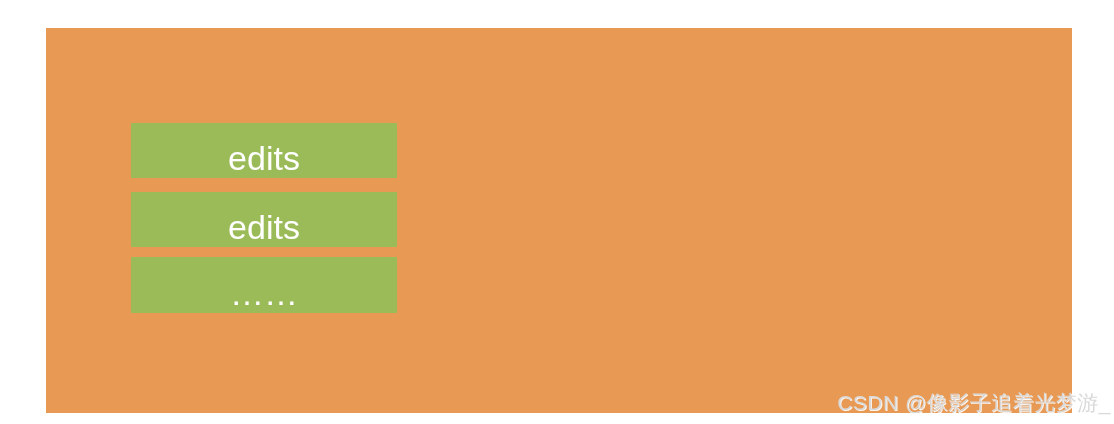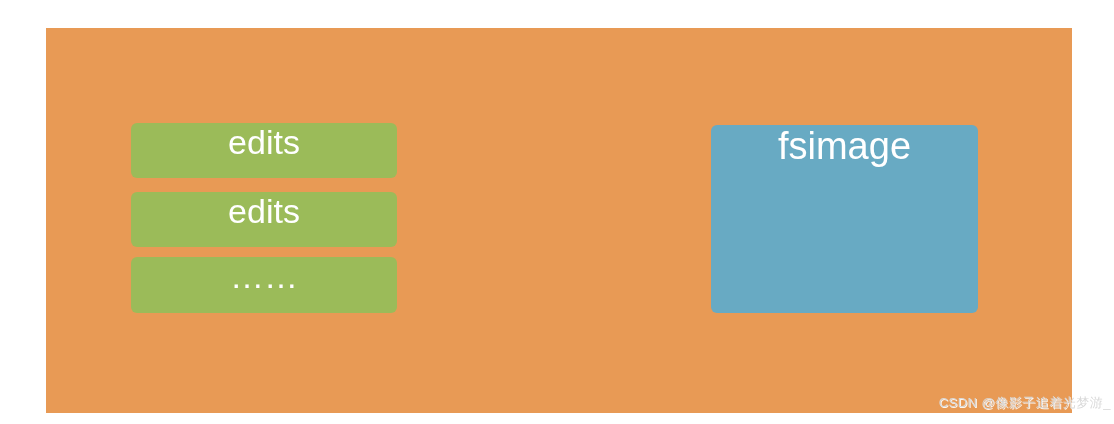--- a/index.html
+++ b/index.html
@@ -21,24 +21,23 @@
     position: absolute;
     left: 46px;
     top: 28px;
     width: 1026px;
     height: 385px;
     background: var(--container-fill, #E89A55);
   }
   .box {
     position: absolute;
     display: flex;
-    align-items: flex-start;
+    align-items: flex-end;
     justify-content: center;
     color: var(--label-text, #ffffff);
-    border-radius: 6px;
   }
   .edits-box {
     left: 131px;
     width: 266px;
     height: 55px;
     background: var(--edits-fill, #9BBB59);
     font-size: 34px;
   }
   .edits-box.b1 { top: 123px; }
   .edits-box.b2 { top: 192px; }
@@ -59,21 +58,21 @@
     height: 40px;
     line-height: 40px;
     text-align: center;
     color: var(--label-text, #ffffff);
     font-size: 38px;
   }
   .watermark {
     position: absolute;
     top: 391px;
     right: 3px;
-    font-size: 13px;
+    font-size: 21px;
     line-height: 24px;
     letter-spacing: 0.5px;
     white-space: nowrap;
     color: var(--watermark-text, #D9D9D9);
     text-shadow: 1px 1px 0 rgba(255,255,255,0.9);
     z-index: 5;
   }
 </style>
 </head>
 <body>
@@ -88,19 +87,16 @@
 
   <div class="box edits-box b2">
     <span>edits</span>
   </div>
 
   <div class="box edits-box b3">
     <span>……</span>
   </div>
 
 
-  <div class="box fsimage-box">
-    <span>fsimage</span>
-  </div>
 
   <div class="watermark">CSDN @像影子追着光梦游_</div>
 
 </div>
 
 </body></html>

